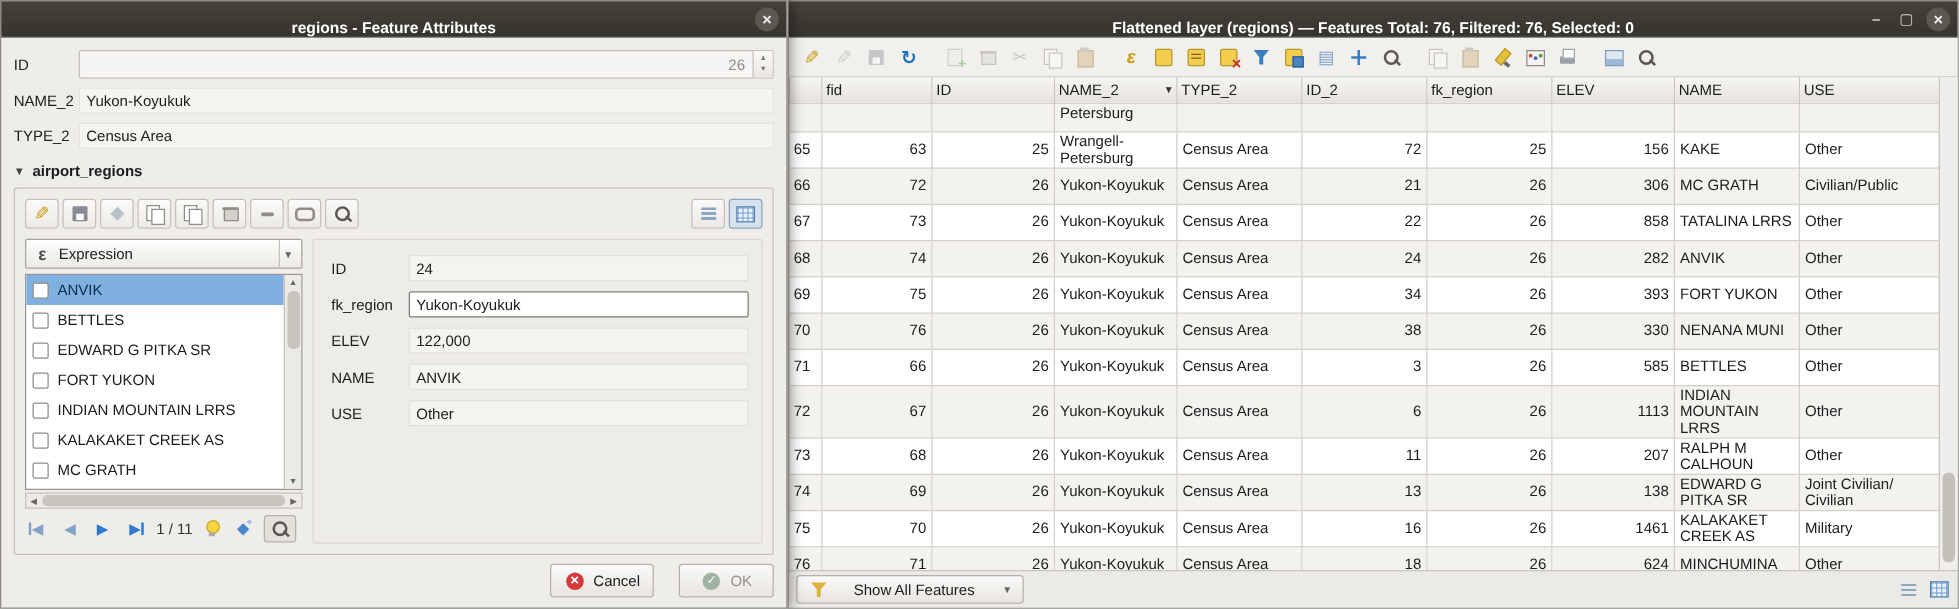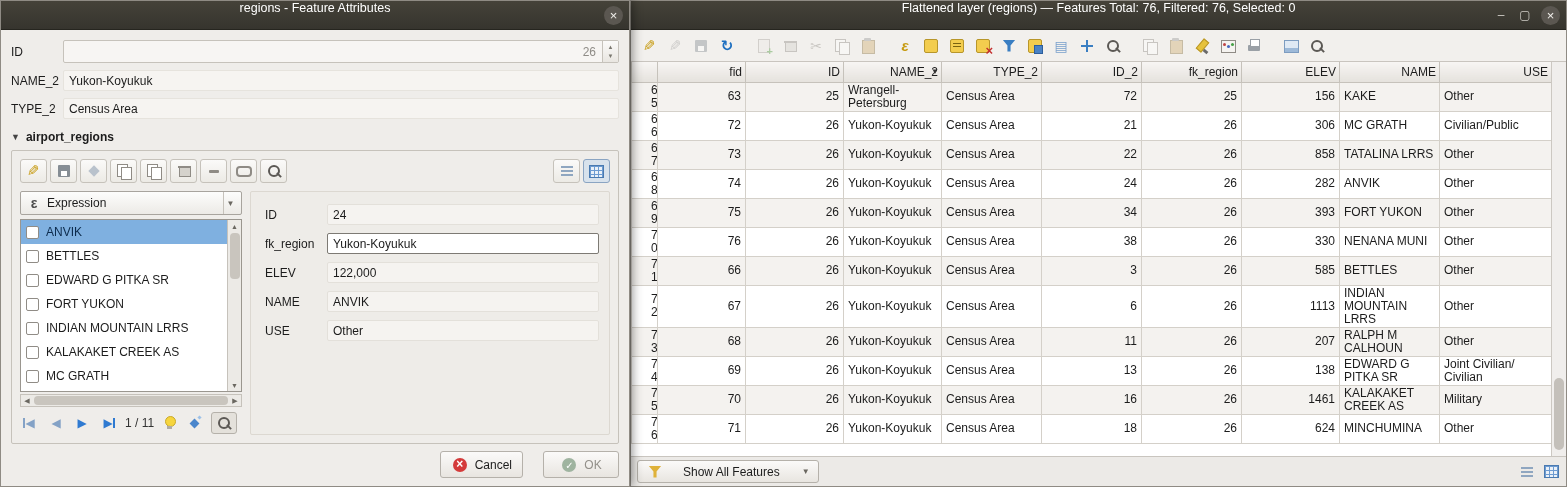--- a/index.html
+++ b/index.html
@@ -2,21 +2,21 @@
 <html><head>
 <meta charset="utf-8">
 <style>
   *{margin:0;padding:0;box-sizing:border-box}
   html,body{font-family:"Liberation Sans","DejaVu Sans",sans-serif;font-size:12px;color:#1c1c1c}
   .screen{position:relative;width:1567px;height:487px;background:#4a4845;overflow:hidden}
   .window{position:absolute;top:0;height:487px;background:#efedea;border:1px solid #8f8b84;display:flex;flex-direction:column}
   .win-left{left:0;width:630px;z-index:2;box-shadow:2px 0 10px rgba(0,0,0,.45)}
   .win-right{left:630px;width:937px;z-index:1}
   
-  .titlebar{height:29px;flex:0 0 29px;background:linear-gradient(#454239,#36342e);display:flex;align-items:flex-start;justify-content:center;position:relative;color:#fff;font-weight:normal;font-size:12.5px;border-bottom:1px solid #26251f}
+  .titlebar{height:29px;flex:0 0 29px;background:linear-gradient(#454239,#36342e);display:flex;align-items:flex-end;justify-content:center;position:relative;color:#fff;font-weight:bold;font-size:12.5px;border-bottom:1px solid #26251f}
   .tb-controls{position:absolute;right:6px;top:0;height:100%;display:flex;align-items:center;gap:8px}
   .tb-min,.tb-max{color:#cfccc6;font-size:12px;width:16px;text-align:center;cursor:default}
   .tb-close{width:19px;height:19px;border-radius:50%;background:#5b5751;color:#f2f0ec;display:flex;align-items:center;justify-content:center;font-size:13px;line-height:1}
   
   .icn{width:18px;height:18px;position:relative;display:flex;align-items:center;justify-content:center;flex:0 0 auto}
   .icn::before,.icn::after{display:block}
   .dim{opacity:.42}
   .ic-toggle-editing::before{content:"✎";color:#c79b12;font-size:15px;transform:scaleX(-1)}
   .ic-multiedit::before{content:"✎";color:#9a9a9a;font-size:15px;transform:scaleX(-1)}
   .ic-save-edits::before{content:"";width:12px;height:12px;background:#868d94;border-radius:1px}
@@ -110,27 +110,27 @@
   .fp-field.editable{background:#fff;border:1px solid #7d7a74}
   .dlg-buttons{flex:0 0 34px;display:flex;align-items:center;justify-content:flex-end;gap:20px;padding-top:7px}
   .dbtn{height:27px;min-width:76px;border:1px solid #b5b1aa;border-radius:3px;background:linear-gradient(#fbfaf9,#e8e5e0);display:flex;align-items:center;justify-content:center;gap:6px;padding:0 10px}
   .dbtn.disabled{color:#93908a}
   
   .atoolbar{flex:0 0 32px;background:#f2f0ed;border-bottom:1px solid #c9c5bf;display:flex;align-items:center;padding:0 6px;gap:2px}
   .tbtn{width:24px;height:24px;border-radius:3px;display:flex;align-items:center;justify-content:center}
   .tb-sep{width:9px}
   .tablewrap{flex:1;position:relative;background:#fff;overflow:hidden}
   table.attr{border-collapse:collapse;table-layout:fixed;width:921px}
-  .attr th{height:20px;background:linear-gradient(#f7f5f3,#e5e2dd);border:1px solid #c6c2bb;border-top:none;font-weight:normal;text-align:right;padding:0 3px;position:relative;overflow:hidden;white-space:nowrap}
+  .attr th{height:20px;background:linear-gradient(#f7f5f3,#e5e2dd);border:1px solid #c6c2bb;border-top:none;font-weight:normal;text-align:left;padding:0 3px;position:relative;overflow:hidden;white-space:nowrap}
   .attr td{height:29px;border:1px solid #d4d0c9;padding:1px 4px;overflow:hidden;line-height:13px;word-wrap:break-word}
   .attr td.num{text-align:right}
   .attr tr.partial td{height:23px;vertical-align:top}
   .attr tbody tr:nth-child(odd){background:#f4f2ef}
   .attr tbody tr:nth-child(even){background:#fff}
-  .attr td.rownum{padding:1px 19px;background:inherit}
+  .attr td.rownum{padding:1px 3px;background:inherit}
   .attr th:nth-child(1),.attr td:nth-child(1){width:26px}
   .attr th:nth-child(2),.attr td:nth-child(2){width:88px}
   .attr th:nth-child(3),.attr td:nth-child(3){width:98px}
   .attr th:nth-child(4),.attr td:nth-child(4){width:98px}
   .attr th:nth-child(5),.attr td:nth-child(5){width:100px}
   .attr th:nth-child(6),.attr td:nth-child(6){width:100px}
   .attr th:nth-child(7),.attr td:nth-child(7){width:100px}
   .attr th:nth-child(8),.attr td:nth-child(8){width:98px}
   .attr th:nth-child(9),.attr td:nth-child(9){width:100px}
   .sort-ind{font-size:8px;color:#333;position:absolute;right:2px;top:5px}
@@ -434,20 +434,32 @@
               <th>NAME_2<span class="sort-ind">▼</span></th>
               <th>TYPE_2</th>
               <th>ID_2</th>
               <th>fk_region</th>
               <th>ELEV</th>
               <th>NAME</th>
               <th>USE</th>
             </tr>
           </thead>
           <tbody>
+            <tr class="partial">
+              <td class="rownum"></td>
+              <td class="num"></td>
+              <td class="num"></td>
+              <td>Petersburg</td>
+              <td></td>
+              <td class="num"></td>
+              <td class="num"></td>
+              <td class="num"></td>
+              <td></td>
+              <td></td>
+            </tr>
             <tr>
               <td class="rownum">65</td>
               <td class="num">63</td>
               <td class="num">25</td>
               <td>Wrangell-Petersburg</td>
               <td>Census Area</td>
               <td class="num">72</td>
               <td class="num">25</td>
               <td class="num">156</td>
               <td>KAKE</td>

